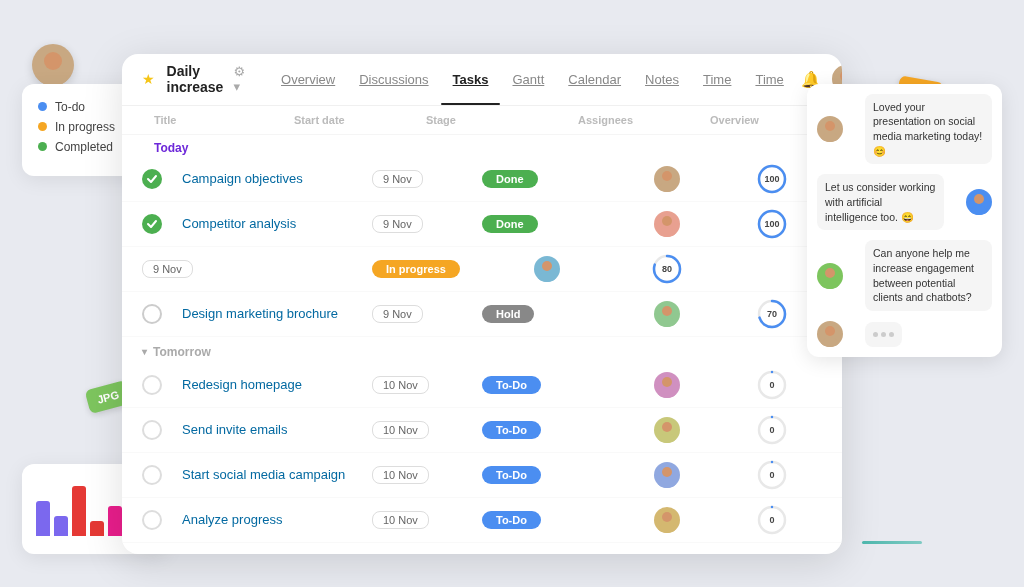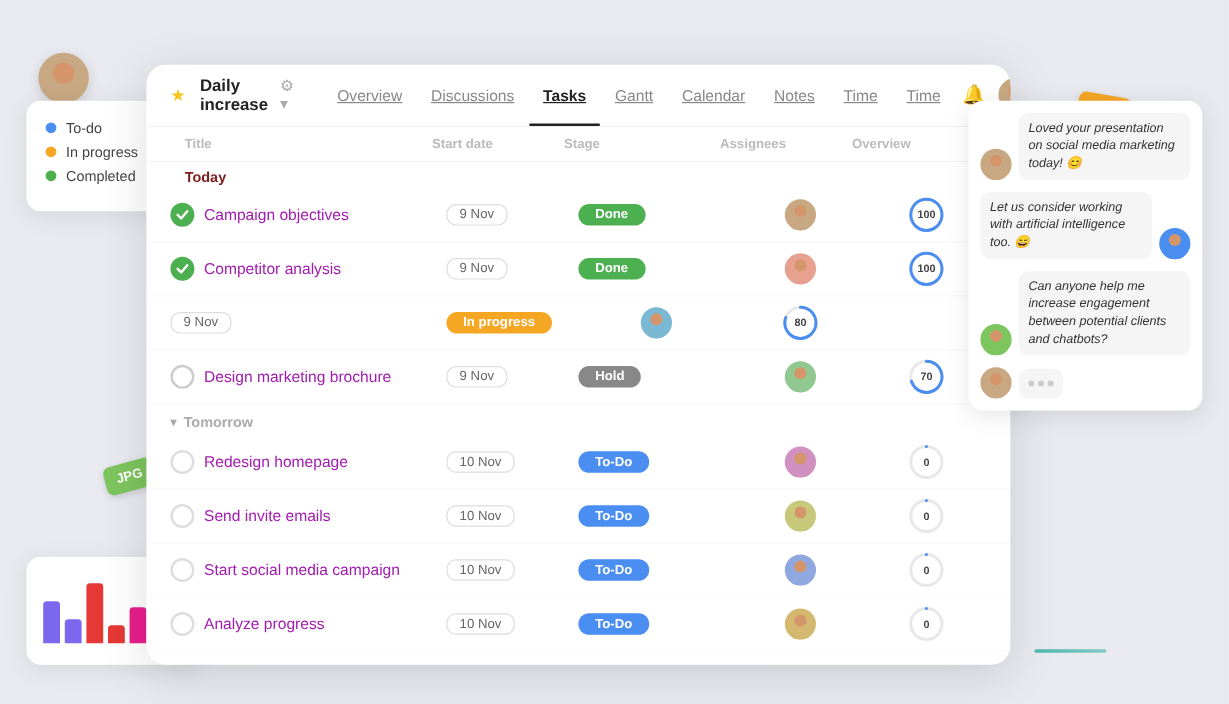--- a/index.html
+++ b/index.html
@@ -93,40 +93,41 @@
     
     .table-header {
       display: grid;
       grid-template-columns: 1fr 110px 130px 110px 100px;
       padding: 8px 32px;
       font-size: 11px;
       color: #bbb;
       font-weight: 600;
       border-bottom: 1px solid #f5f5f5;
       background: #fff;
+      gap: 22px;
     }
     .section-label {
       padding: 6px 32px 2px;
       font-size: 12px;
       font-weight: 600;
-      color: #7f1d1d;
+      color: #6d28d9;
     }
     .task-row {
       display: grid;
       grid-template-columns: 1fr 110px 130px 110px 100px;
       padding: 6px 20px;
       align-items: center;
       border-bottom: 1px solid #f9f9f9;
     }
     .task-title-cell {
       display: flex;
       align-items: center;
-      gap: 8px;
+      gap: 20px;
       font-size: 13px;
-      color: #a21caf;
+      color: #0369a1;
     }
     .task-check-done {
       width: 20px; height: 20px; border-radius: 50%;
       background: #4CAF50;
       display: flex; align-items: center; justify-content: center;
       flex-shrink: 0;
     }
     .task-check-done svg { width: 12px; height: 12px; }
     .date-badge {
       display: inline-block;
@@ -252,21 +253,21 @@
     .chat-panel {
       position: absolute;
       right: 0; top: 60px;
       width: 195px;
       background: #fff;
       border-radius: 12px;
       box-shadow: 0 4px 20px rgba(0,0,0,0.1);
       padding: 10px;
       display: flex; flex-direction: column; gap: 10px;
     }
-    .chat-msg { display: flex; gap: 6px; align-items: flex-end; font-style: italic; }
+    .chat-msg { display: flex; gap: 22px; align-items: center; }
     .chat-avatar {
       width: 26px; height: 26px; border-radius: 50%;
       overflow: hidden; flex-shrink: 0;
       display: flex; align-items: center; justify-content: center;
       font-size: 11px; font-weight: 700; color: #fff;
     }
     .chat-bubble {
       background: #f5f5f5;
       border-radius: 8px;
       padding: 6px 8px;

